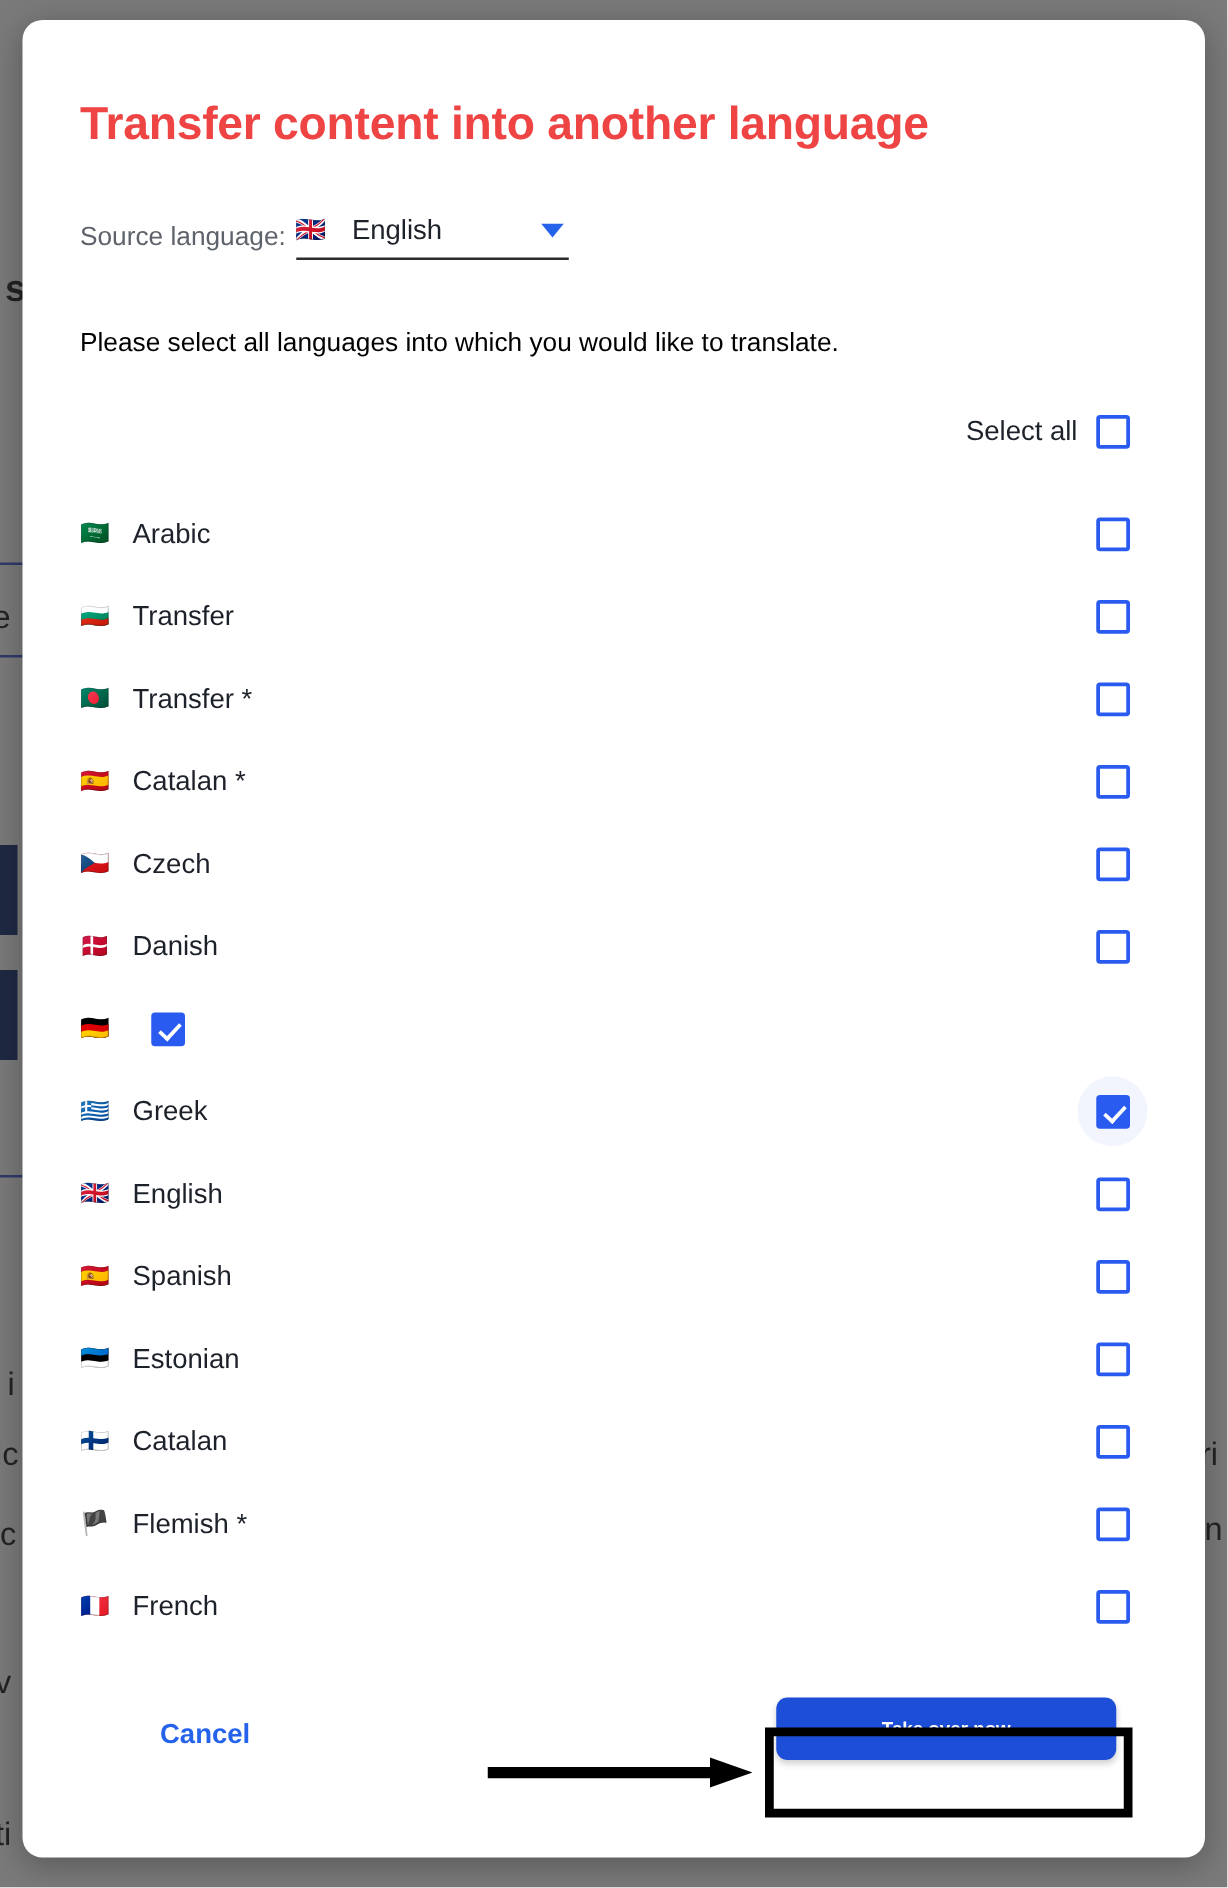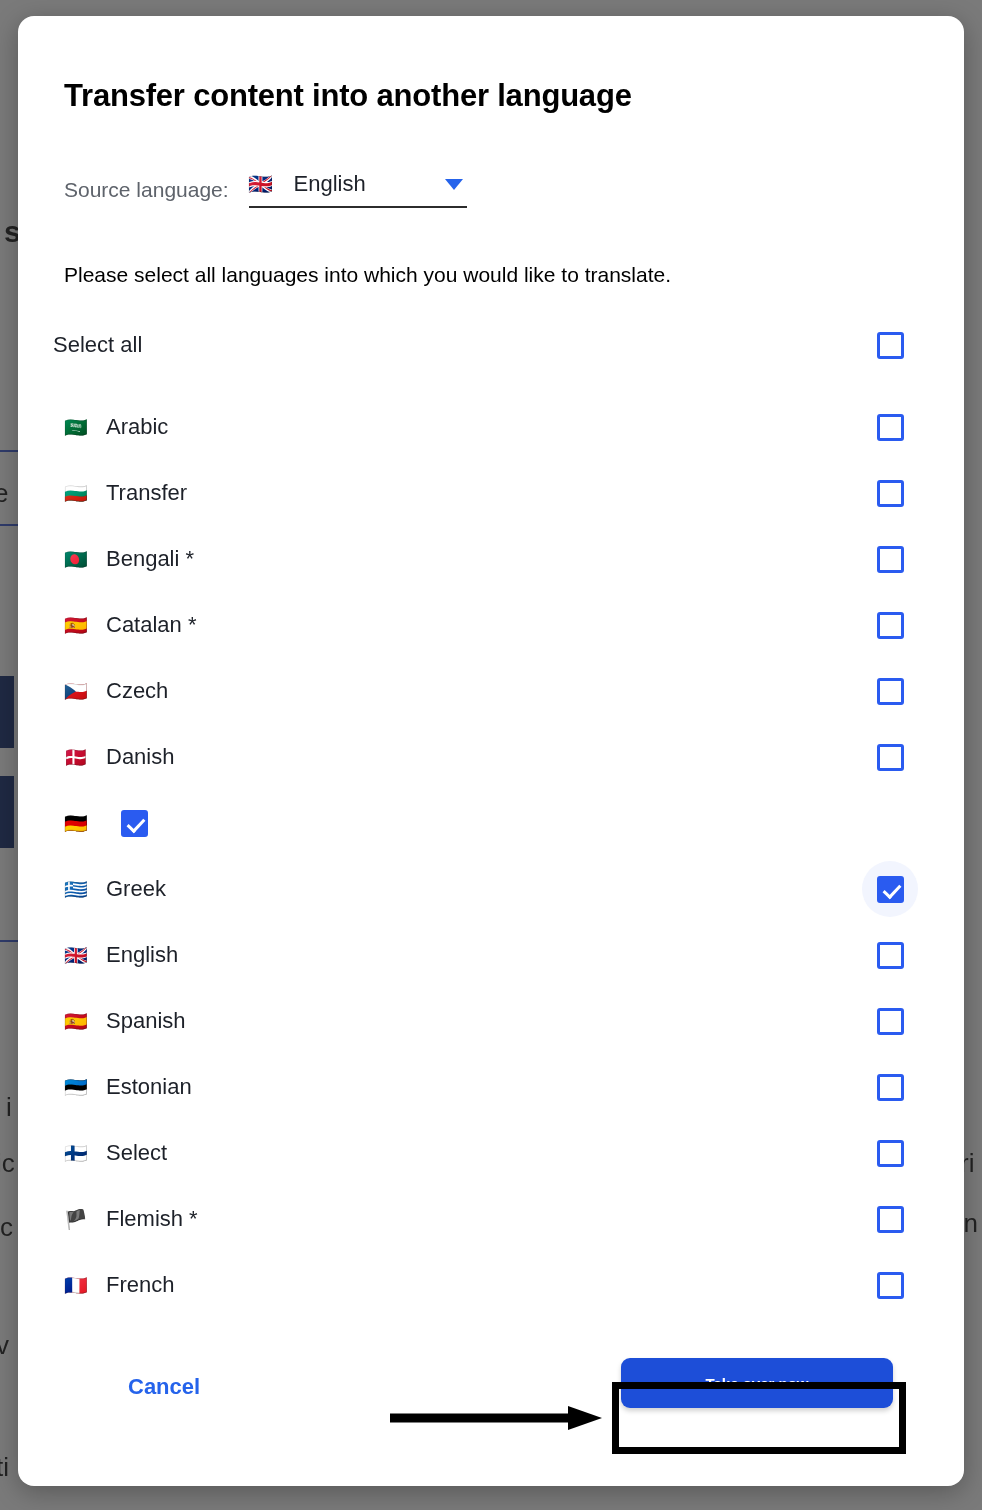--- a/index.html
+++ b/index.html
@@ -58,38 +58,38 @@
     background: #ffffff;
     border-radius: 16px;
     box-shadow: 0 6px 26px rgba(0,0,0,0.28);
     overflow: hidden;
   }
 
   .modal-title {
     position: absolute;
     left: 46px;
     top: 62px;
-    font-size: 31px;
+    font-size: 37px;
     font-weight: bold;
-    color: #000000;
+    color: #ef4444;
     letter-spacing: -0.2px;
   }
 
   
   .source-row {
     position: absolute;
     left: 46px;
     top: 155px;
     display: flex;
     align-items: center;
   }
   .source-label {
     font-size: 21px;
     color: #5e636b;
-    margin-right: 20px;
+    margin-right: 8px;
   }
   .source-select {
     position: relative;
     display: flex;
     align-items: center;
     width: 218px;
     border-bottom: 2px solid #2c2c2c;
     padding-bottom: 9px;
   }
   .source-flag {
@@ -142,20 +142,21 @@
   .row-label {
     font-size: 22px;
     color: #1d2129;
     flex: 1;
   }
   .row.select-all .row-label {
     margin-left: 0;
   }
   .row.select-all {
     padding-left: 35px;
+    text-align: right;
   }
 
   
   .cb-wrap {
     position: relative;
     width: 56px;
     height: 56px;
     display: flex;
     align-items: center;
     justify-content: center;
@@ -304,21 +305,21 @@
         </div>
         <div class="row">
           <span class="row-flag">🇧🇬</span>
           <span class="row-label">Transfer</span>
           <div class="cb-wrap">
             <div class="cb"></div>
           </div>
         </div>
         <div class="row">
           <span class="row-flag">🇧🇩</span>
-          <span class="row-label">Bengali *</span>
+          <span class="row-label">Transfer *</span>
           <div class="cb-wrap">
             <div class="cb"></div>
           </div>
         </div>
         <div class="row">
           <span class="row-flag">🇪🇸</span>
           <span class="row-label">Catalan *</span>
           <div class="cb-wrap">
             <div class="cb"></div>
           </div>
@@ -367,21 +368,21 @@
         </div>
         <div class="row">
           <span class="row-flag">🇪🇪</span>
           <span class="row-label">Estonian</span>
           <div class="cb-wrap">
             <div class="cb"></div>
           </div>
         </div>
         <div class="row">
           <span class="row-flag">🇫🇮</span>
-          <span class="row-label">Select</span>
+          <span class="row-label">Catalan</span>
           <div class="cb-wrap">
             <div class="cb"></div>
           </div>
         </div>
         <div class="row">
           <span class="row-flag">🏴</span>
           <span class="row-label">Flemish *</span>
           <div class="cb-wrap">
             <div class="cb"></div>
           </div>

